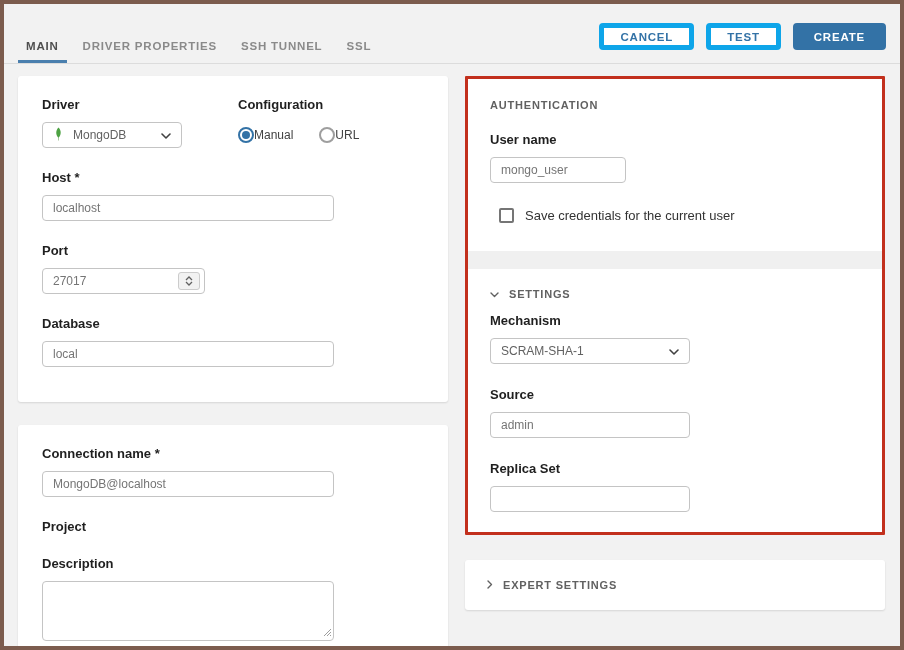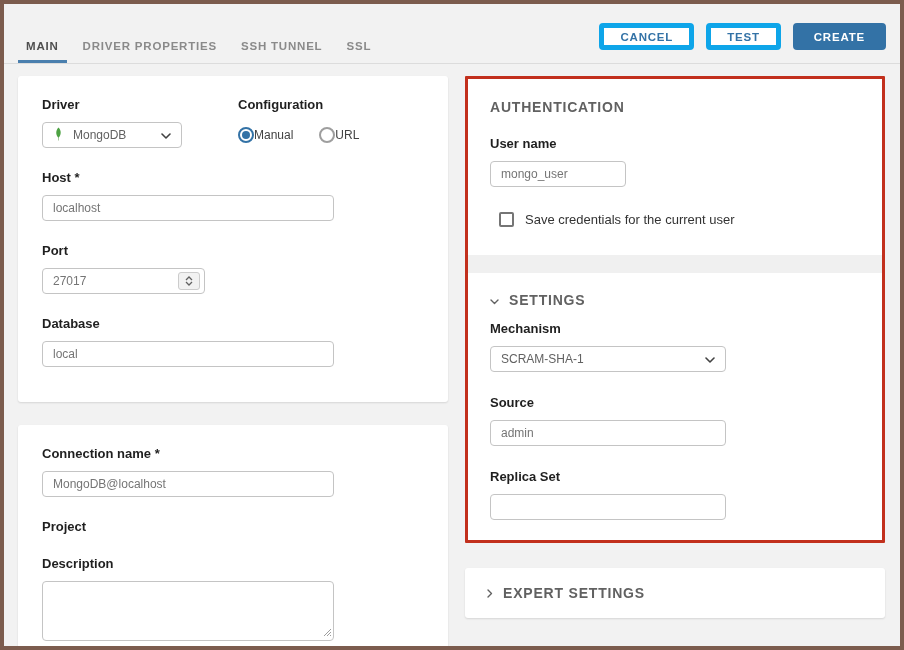--- a/index.html
+++ b/index.html
@@ -89,36 +89,36 @@
     color:#757575; padding:6px 10px;
   }
   .resize-handle { position:absolute; right:2px; bottom:4px; }
   
   .highlight-box {
     border:3px solid #c2301d; border-radius:1px;
     background:#f0f0f0;
   }
   .section { background:#fff; padding:20px 22px; }
   .section-header {
-    font-size:14px; letter-spacing:0.8px; color:#616161; font-weight:bold;
+    font-size:11px; letter-spacing:0.8px; color:#616161; font-weight:bold;
     display:flex; align-items:center; gap:10px;
   }
   .auth-fields { display:flex; gap:18px; margin-top:21px; }
   .auth-fields .tinput { width:136px; }
   .pass-wrap { position:relative; width:136px; }
   .pass-wrap .tinput { width:136px; font-size:9px; letter-spacing:1.2px; padding-right:28px; }
   .eye { position:absolute; right:8px; top:6px; cursor:pointer; }
   .check-row { display:flex; align-items:center; gap:11px; margin:25px 0 2px 9px; cursor:pointer; }
   .checkbox {
     width:15px; height:15px; border:2px solid #757575; border-radius:2px; background:#fff;
   }
   .check-label { font-size:13px; color:#333; }
   .divider-band { height:18px; background:#f0f0f0; }
   .settings-section .group { margin-bottom:23px; }
-  .settings-section .tinput, .settings-section .selectbox { width:236px; }
+  .settings-section .tinput, .settings-section .selectbox { width:200px; }
   .settings-body { margin-top:13px; }
   .expert-card {
     margin-top:25px; height:50px; display:flex; align-items:center; padding:0 22px;
   }
   .chev { flex:none; }
 </style>
 </head>
 <body>
 
 <div class="window">

